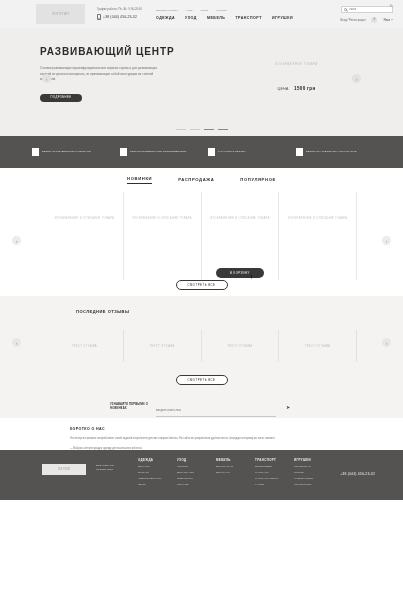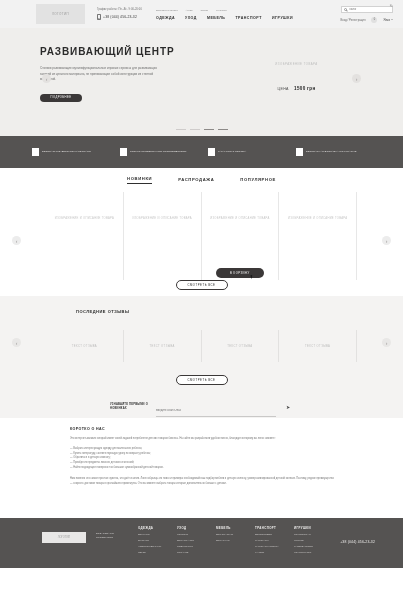--- a/index.html
+++ b/index.html
@@ -4,21 +4,21 @@
 <style>
   * { box-sizing: border-box; margin: 0; padding: 0; }
   html, body {
     width: 403px;
     height: 600px;
     overflow: hidden;
     background: #ffffff;
     font-family: "Liberation Sans", sans-serif;
     color: #333;
   }
-  .page { width: 403px; height: 568px; position: relative; }
+  .page { width: 403px; height: 500px; position: relative; }
 
   
   .topbar {
     height: 28px;
     background: #f2f2f2;
     display: flex;
     align-items: stretch;
     padding: 0 6px;
   }
   .tb-logo {

